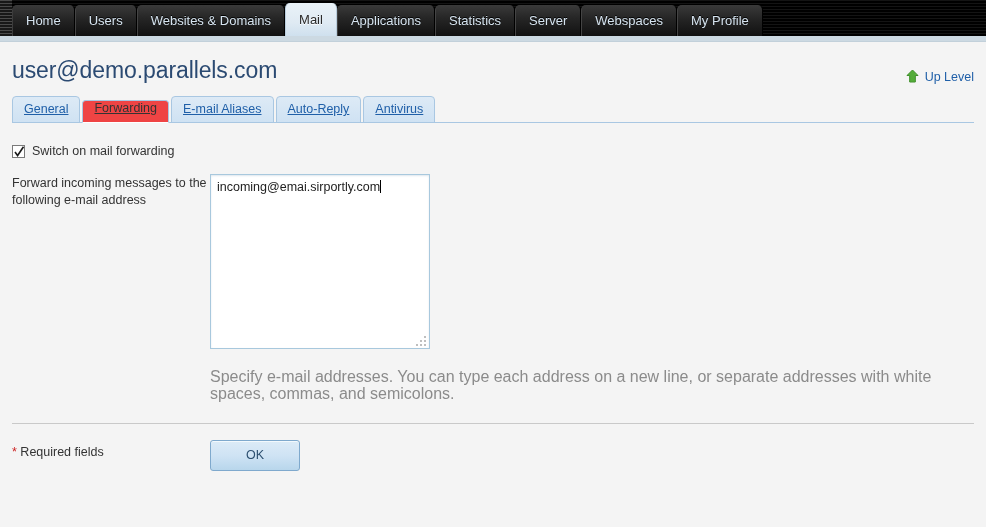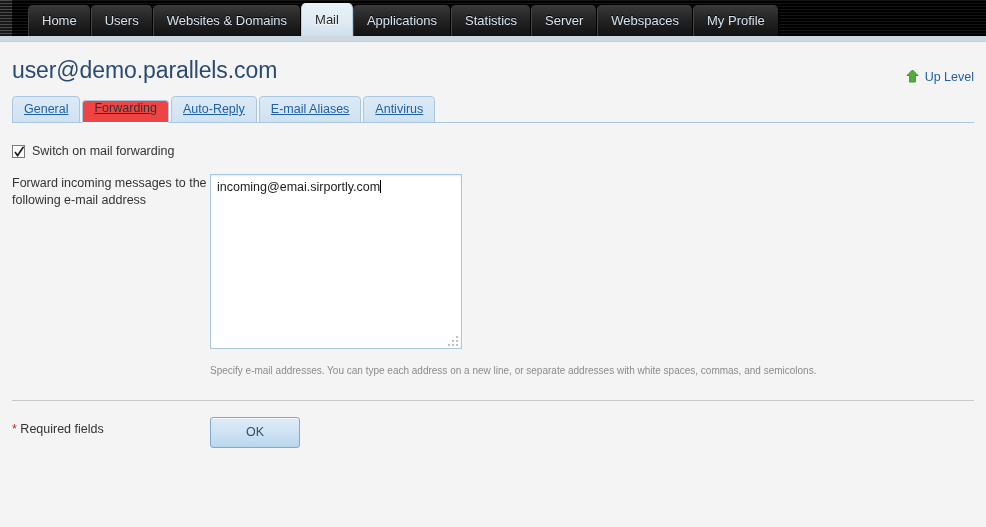--- a/index.html
+++ b/index.html
@@ -21,21 +21,21 @@
   
   .topnav {
     position: relative;
     height: 36px;
     background: #000000;
     background-image: repeating-linear-gradient(
       to bottom,
       #141414 0px, #141414 1px,
       #000000 1px, #000000 3px
     );
-    padding-left: 28px;
+    padding-left: 12px;
     display: flex;
     align-items: center;
   }
   .topnav-tabs {
     display: flex;
     align-items: flex-end;
     height: 36px;
   }
   .nav-tab {
     position: relative;
@@ -202,21 +202,21 @@
     width: 198px;
     flex: 0 0 198px;
     font-size: 12.5px;
     color: #333333;
     line-height: 17px;
     padding-top: 1px;
   }
   .field-control { flex: 1 1 auto; }
   .textarea-box {
     position: relative;
-    width: 252px;
+    width: 220px;
     height: 175px;
     border: 1px solid #a8c8dd;
     background: #ffffff;
     box-shadow: inset 0 1px 2px rgba(140,170,195,0.28);
   }
   .textarea-text {
     position: absolute;
     left: 6px;
     top: 4px;
     right: 6px;
@@ -237,22 +237,22 @@
   }
   .resize-grip {
     position: absolute;
     right: 2px;
     bottom: 2px;
     width: 11px;
     height: 11px;
     cursor: nwse-resize;
   }
   .hint {
-    margin-top: 13px;
-    font-size: 10px;
+    margin-top: 19px;
+    font-size: 16px;
     color: #8b8b8b;
     line-height: 17px;
     max-width: 726px;
   }
 
   
   .footer-rule {
     height: 1px;
     background: #c9c9c9;
     margin-top: 21px;
@@ -325,22 +325,22 @@
         </svg>
       </span>
       <span class="uplevel-label">Up Level</span>
     </div>
   </div>
 
   <div class="subtabs-wrap">
     <div class="subtabs">
       <div class="subtab"><span>General</span></div>
       <div class="subtab active"><span>Forwarding</span></div>
+      <div class="subtab"><span>E-mail Aliases</span></div>
       <div class="subtab"><span>Auto-Reply</span></div>
-      <div class="subtab"><span>E-mail Aliases</span></div>
       <div class="subtab"><span>Antivirus</span></div>
     </div>
     <div class="subtabs-rule"></div>
   </div>
 
 
   <div class="check-row">
     <span class="checkbox">
       <svg width="13" height="14" viewBox="0 0 13 14">
         <path d="M2 7 L4.6 10.5 L10.5 1.8" stroke="#1a1a1a" stroke-width="1.6" fill="none"></path>

